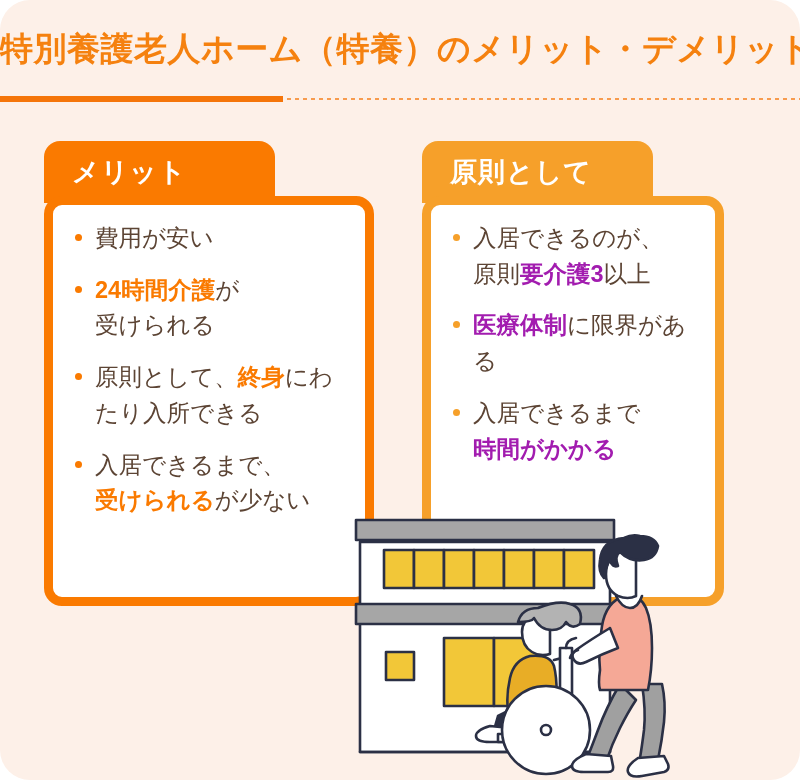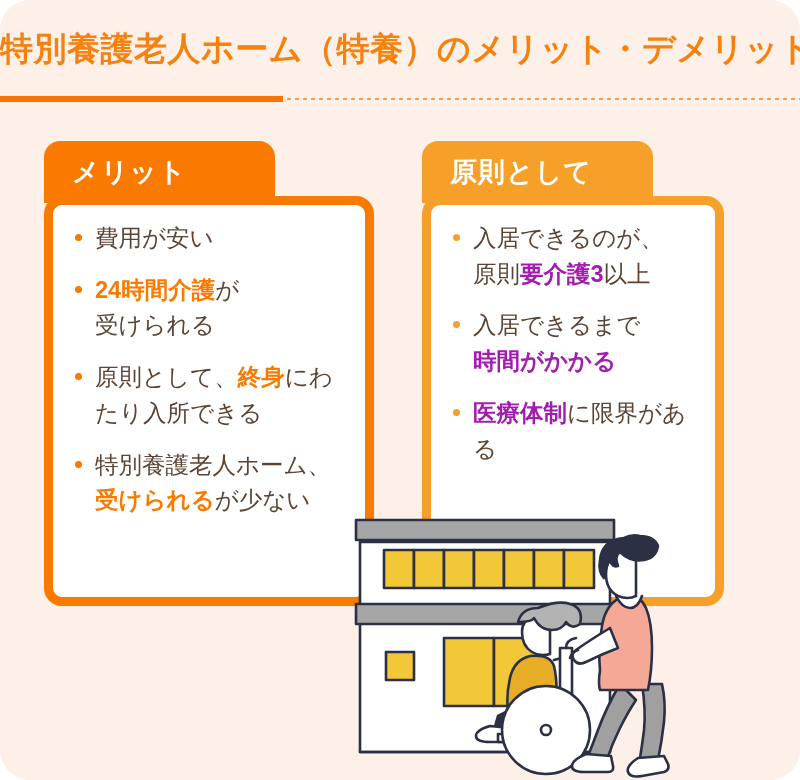--- a/index.html
+++ b/index.html
@@ -175,32 +175,32 @@
   </div>
 
   <div id="merit-tab" class="tab">
     <span>メリット</span>
   </div>
   <div id="merit-body" class="card-body">
     <ul id="merit-list" class="list">
         <li><span>費用が安い</span></li>
         <li><span class="hl-merit">24時間介護</span><span>が</span><br><span>受けられる</span></li>
         <li><span>原則として、</span><span class="hl-merit">終身</span><span>にわ</span><br><span>たり入所できる</span></li>
-        <li><span>特別養護老人ホーム、</span><br><span class="hl-merit">受けられる</span><span>が少ない</span></li>
+        <li><span>入居できるまで、</span><br><span class="hl-merit">受けられる</span><span>が少ない</span></li>
       </ul>
   </div>
 
   <div id="demerit-tab" class="tab">
     <span>原則として</span>
   </div>
   <div id="demerit-body" class="card-body">
     <ul id="demerit-list" class="list">
         <li><span>入居できるのが、</span><br><span>原則</span><span class="hl-demerit">要介護3</span><span>以上</span></li>
+        <li><span class="hl-demerit">医療体制</span><span>に限界がある</span></li>
         <li><span>入居できるまで</span><br><span class="hl-demerit">時間がかかる</span></li>
-        <li><span class="hl-demerit">医療体制</span><span>に限界がある</span></li>
       </ul>
   </div>
 
   <div id="illustration">
     <svg viewBox="0 0 352 272" width="352" height="272">
       <g stroke="#2B3045" stroke-width="2.6" stroke-linejoin="round" stroke-linecap="round" fill="none">
 
         <rect x="12" y="34" width="250" height="210" fill="#FFFFFF"></rect>
 
         <rect x="8" y="12" width="258" height="20" fill="#A6A6A6"></rect>

